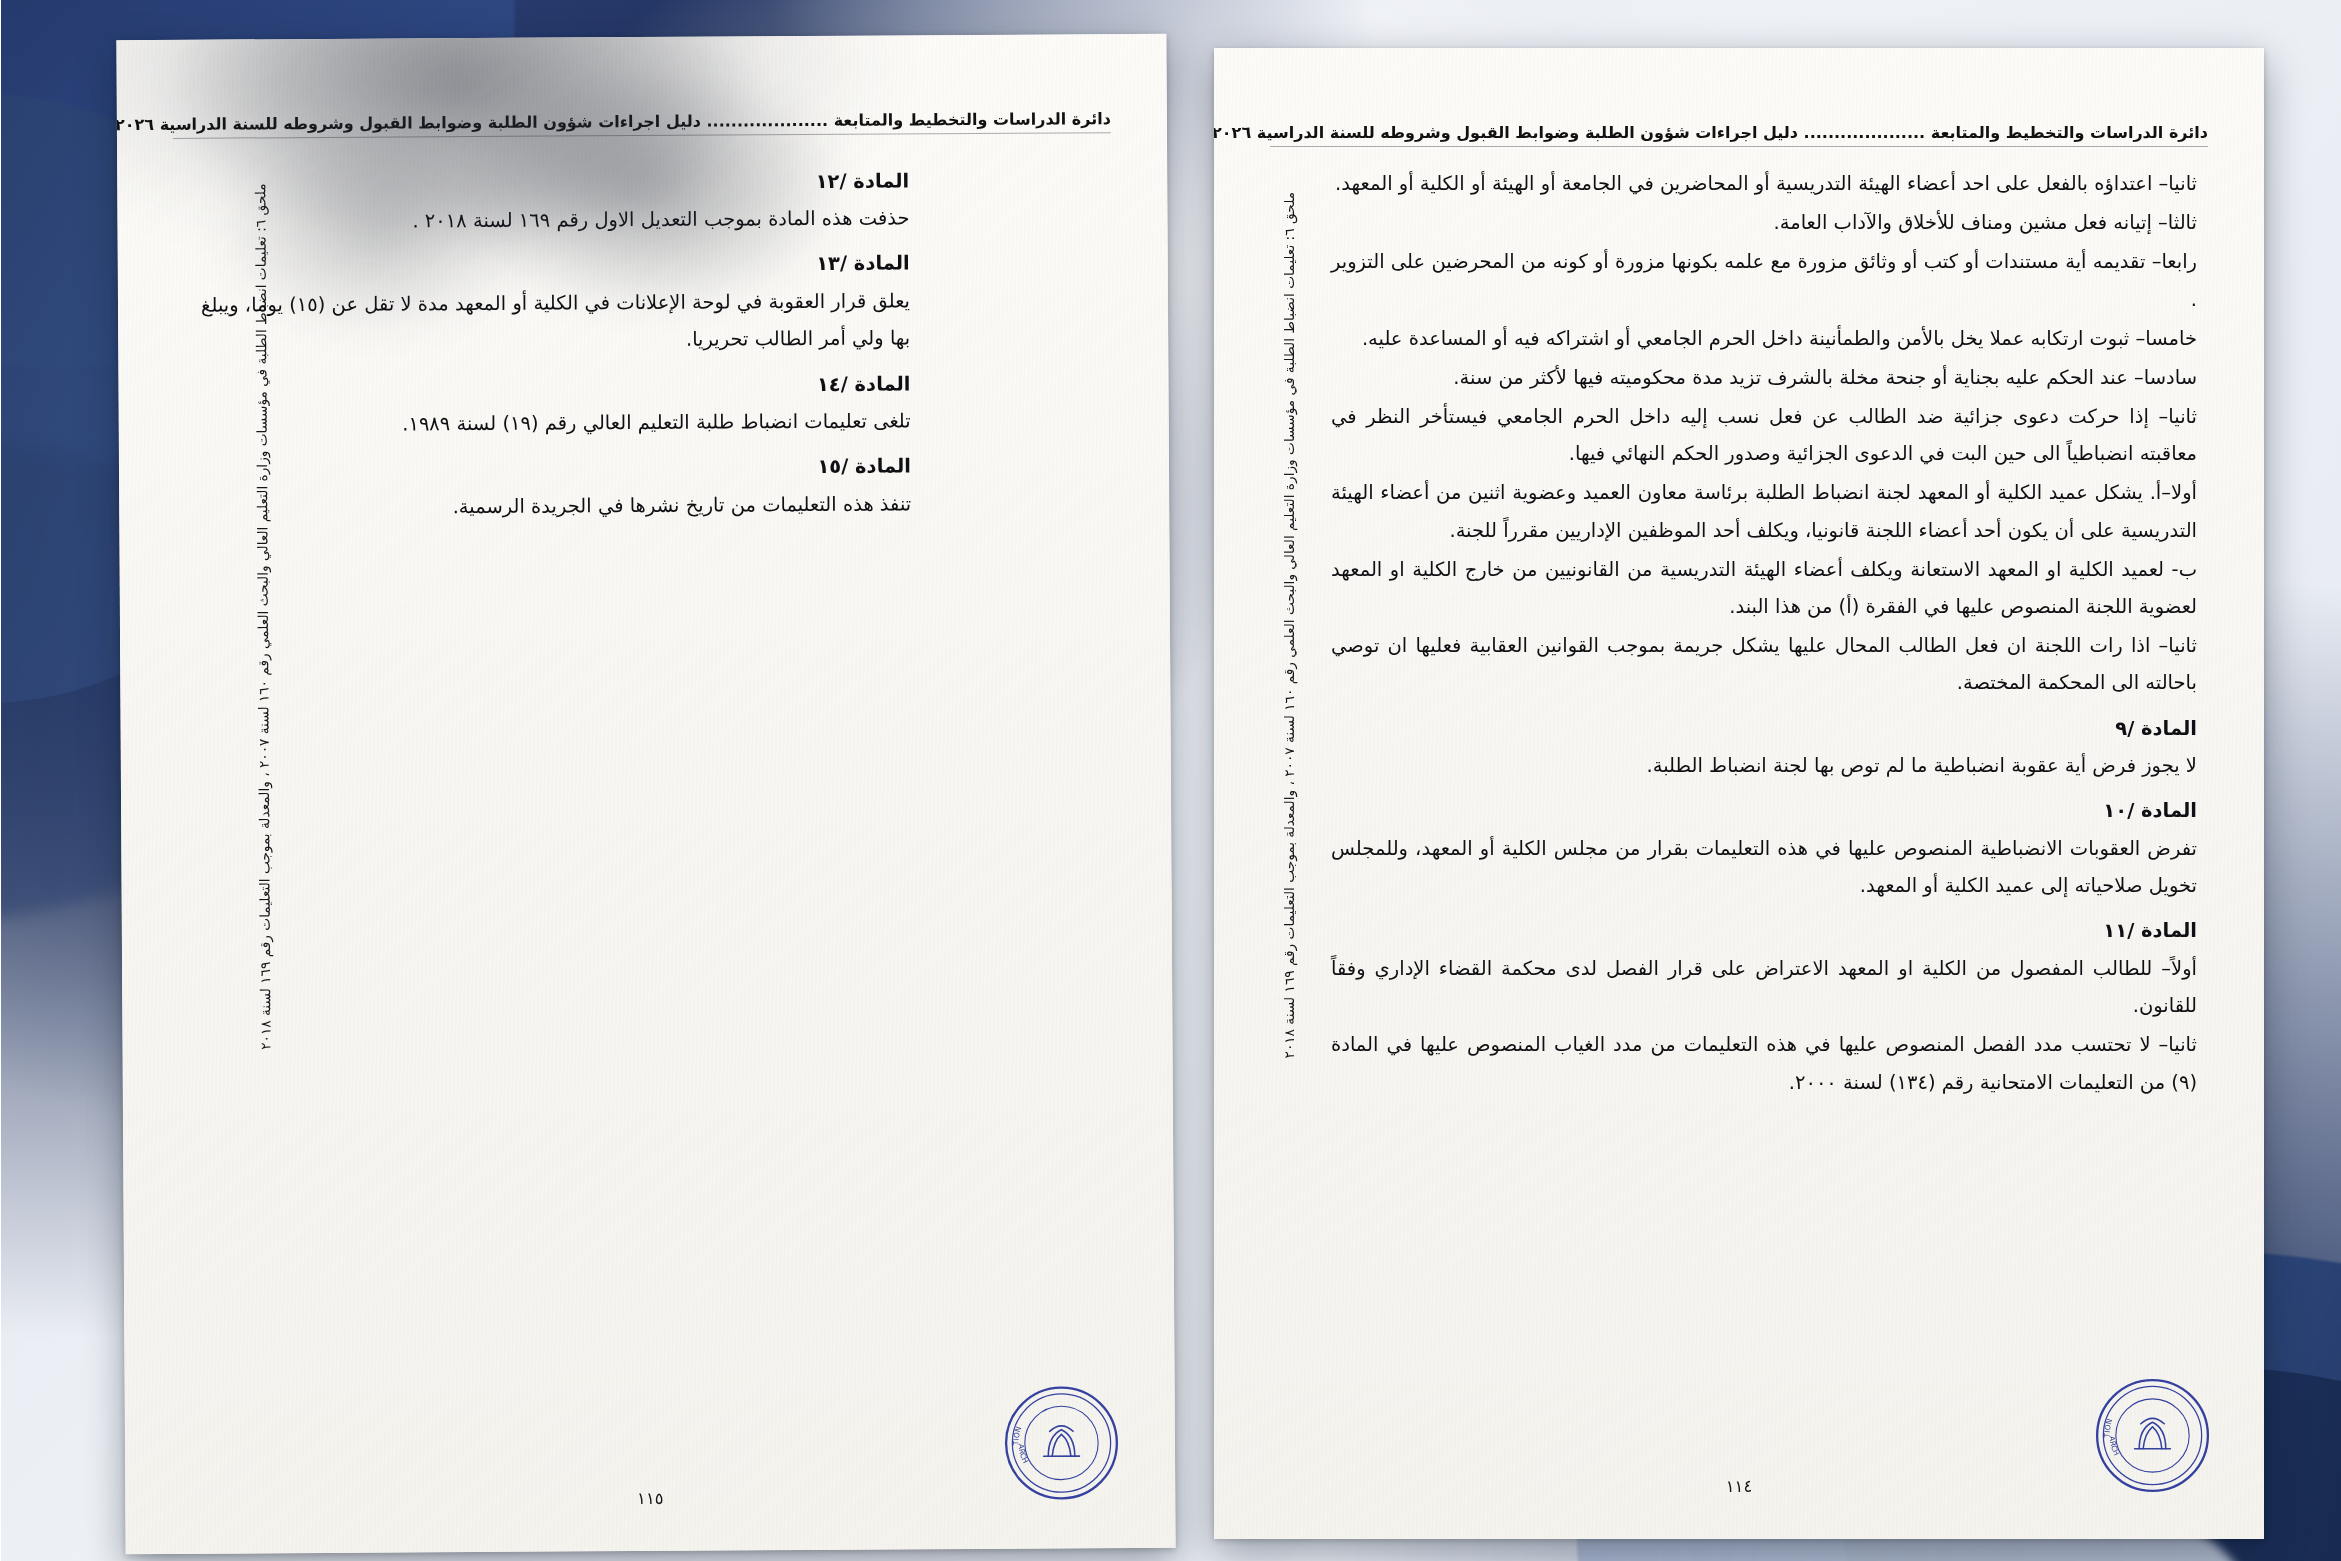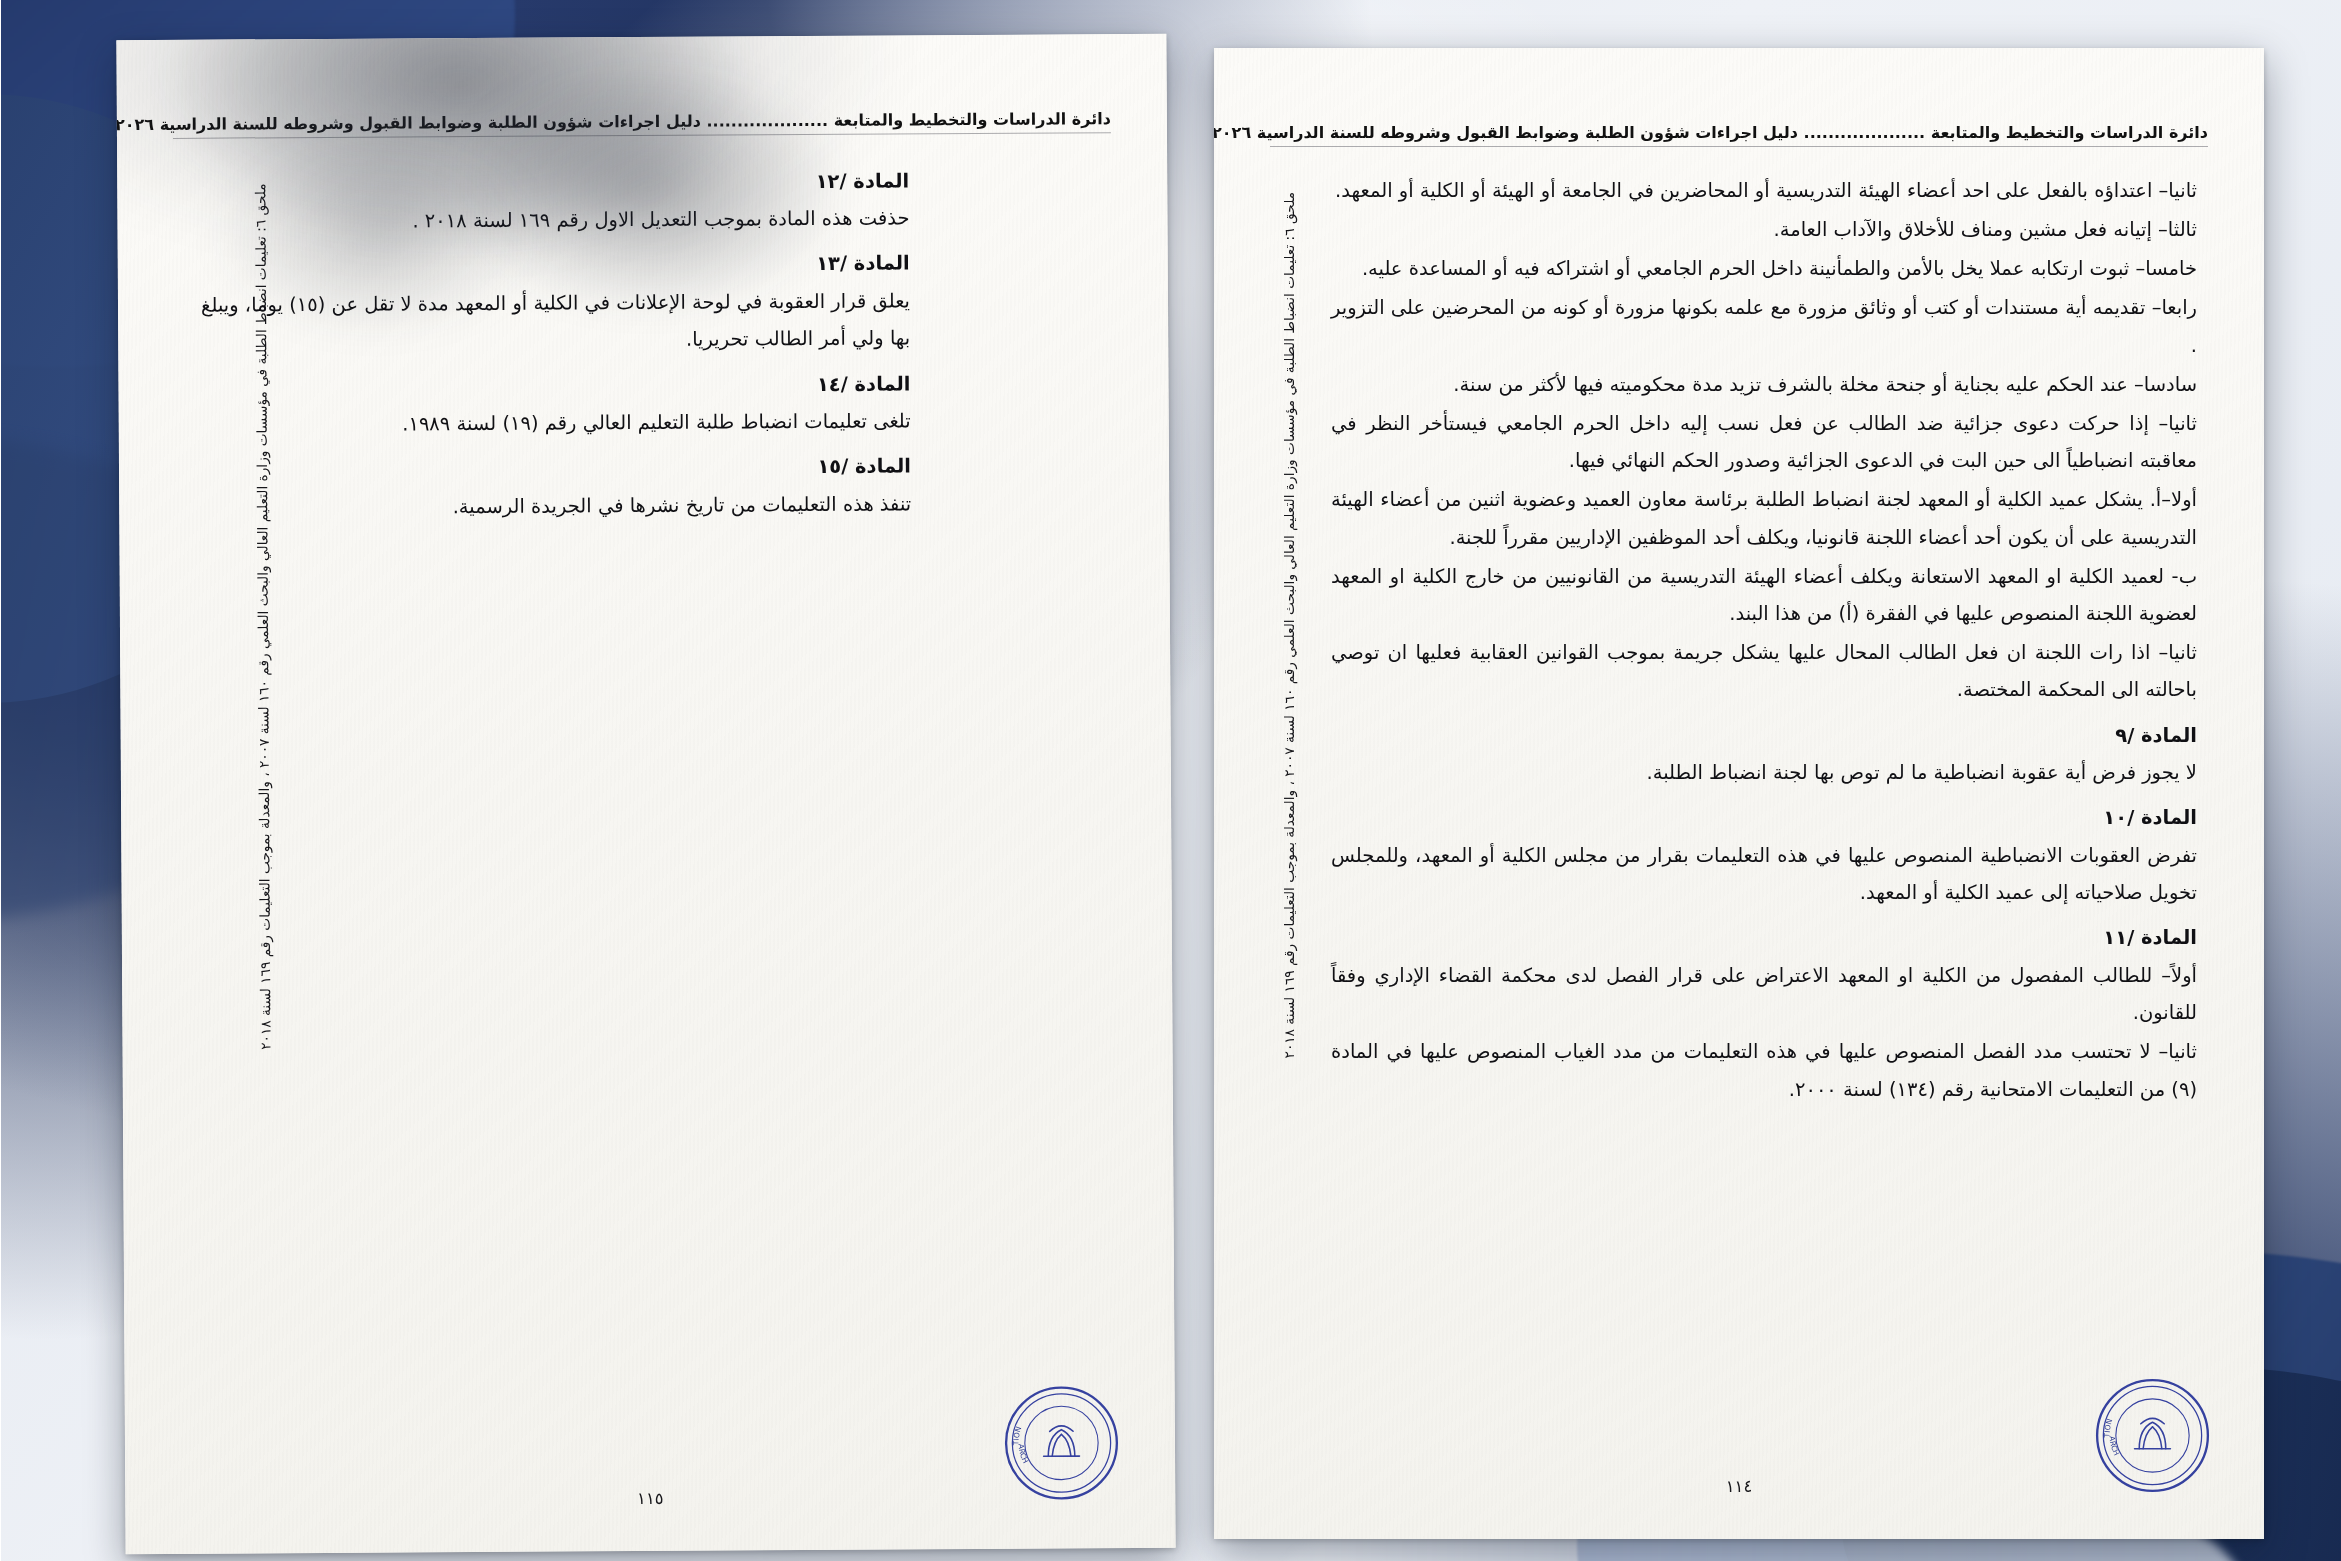--- a/index.html
+++ b/index.html
@@ -151,21 +151,21 @@
     top: 98px;
     left: 56px;
     right: 56px;
     height: 0.8px;
     background: #6c6c72;
     opacity: .55;
   }
 
   .body-text {
     position: absolute;
-    top: 124px;
+    top: 117px;
     right: 67px;
     left: 117px;
     font-size: 19.5px;
     line-height: 1.92;
     text-align: justify;
     color: #101014;
   }
   .page-left .body-text {
     top: 119px;
     right: 258px;
@@ -292,22 +292,22 @@
     <div class="paper-texture"></div>
 
     <div class="header-line">دائرة الدراسات والتخطيط والمتابعة .................... دليل اجراءات شؤون الطلبة وضوابط القبول وشروطه للسنة الدراسية ٢٠٢٥/٢٠٢٦</div>
     <div class="header-rule"></div>
 
     <div class="side-note">ملحق ٦: تعليمات انضباط الطلبة في مؤسسات وزارة التعليم العالي والبحث العلمي رقم ١٦٠ لسنة ٢٠٠٧ ، والمعدلة بموجب التعليمات رقم ١٦٩ لسنة ٢٠١٨</div>
 
     <div class="body-text">
       <p class="para">ثانيا– اعتداؤه بالفعل على احد أعضاء الهيئة التدريسية أو المحاضرين في الجامعة أو الهيئة أو الكلية أو المعهد.</p>
       <p class="para">ثالثا– إتيانه فعل مشين ومناف للأخلاق والآداب العامة.</p>
+      <p class="para">رابعا– تقديمه أية مستندات أو كتب أو وثائق مزورة مع علمه بكونها مزورة أو كونه من المحرضين على التزوير .</p>
       <p class="para">خامسا– ثبوت ارتكابه عملا يخل بالأمن والطمأنينة داخل الحرم الجامعي أو اشتراكه فيه أو المساعدة عليه.</p>
-      <p class="para">رابعا– تقديمه أية مستندات أو كتب أو وثائق مزورة مع علمه بكونها مزورة أو كونه من المحرضين على التزوير .</p>
       <p class="para">سادسا– عند الحكم عليه بجناية أو جنحة مخلة بالشرف تزيد مدة محكوميته فيها لأكثر من سنة.</p>
       <p class="para">ثانيا– إذا حركت دعوى جزائية ضد الطالب عن فعل نسب إليه داخل الحرم الجامعي فيستأخر النظر في معاقبته انضباطياً الى حين البت في الدعوى الجزائية وصدور الحكم النهائي فيها.</p>
       <p class="para">أولا–أ. يشكل عميد الكلية أو المعهد لجنة انضباط الطلبة برئاسة معاون العميد وعضوية اثنين من أعضاء الهيئة التدريسية على أن يكون أحد أعضاء اللجنة قانونيا، ويكلف أحد الموظفين الإداريين مقرراً للجنة.</p>
       <p class="para">ب- لعميد الكلية او المعهد الاستعانة ويكلف أعضاء الهيئة التدريسية من القانونيين من خارج الكلية او المعهد لعضوية اللجنة المنصوص عليها في الفقرة (أ) من هذا البند.</p>
       <p class="para">ثانيا– اذا رات اللجنة ان فعل الطالب المحال عليها يشكل جريمة بموجب القوانين العقابية فعليها ان توصي باحالته الى المحكمة المختصة.</p>
       <div class="art-head">المادة /٩</div>
       <p class="para">لا يجوز فرض أية عقوبة انضباطية ما لم توص بها لجنة انضباط الطلبة.</p>
       <div class="art-head">المادة /١٠</div>
       <p class="para">تفرض العقوبات الانضباطية المنصوص عليها في هذه التعليمات بقرار من مجلس الكلية أو المعهد، وللمجلس تخويل صلاحياته إلى عميد الكلية أو المعهد.</p>
       <div class="art-head">المادة /١١</div>

